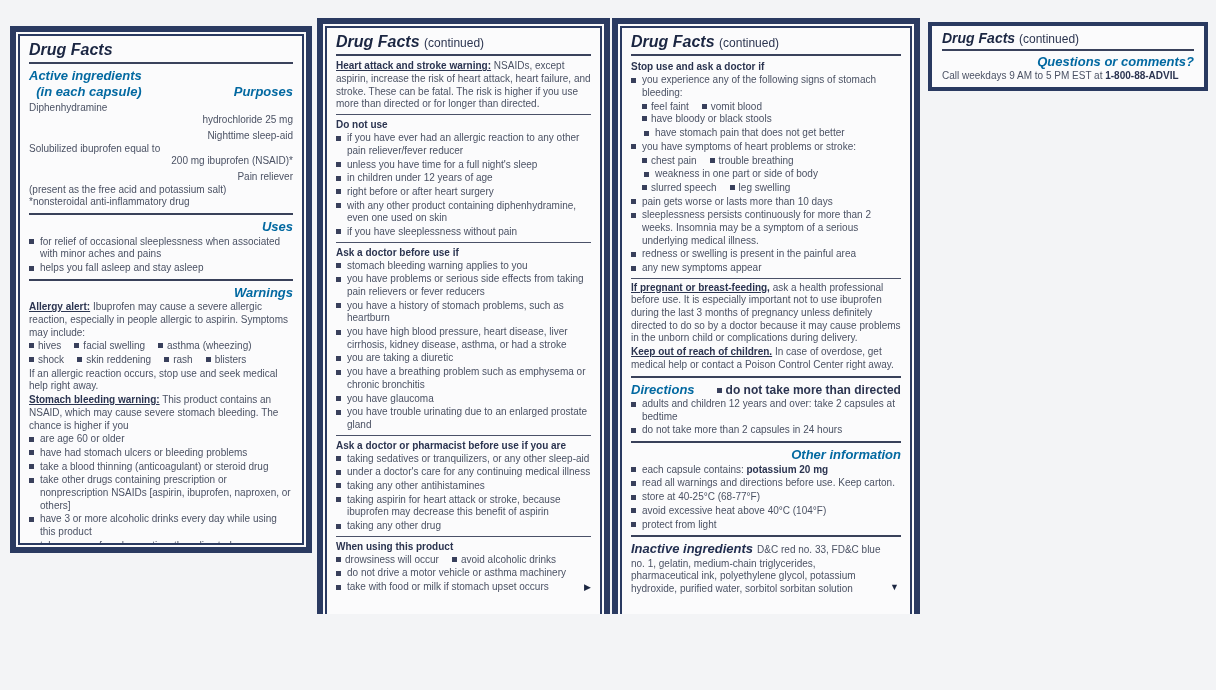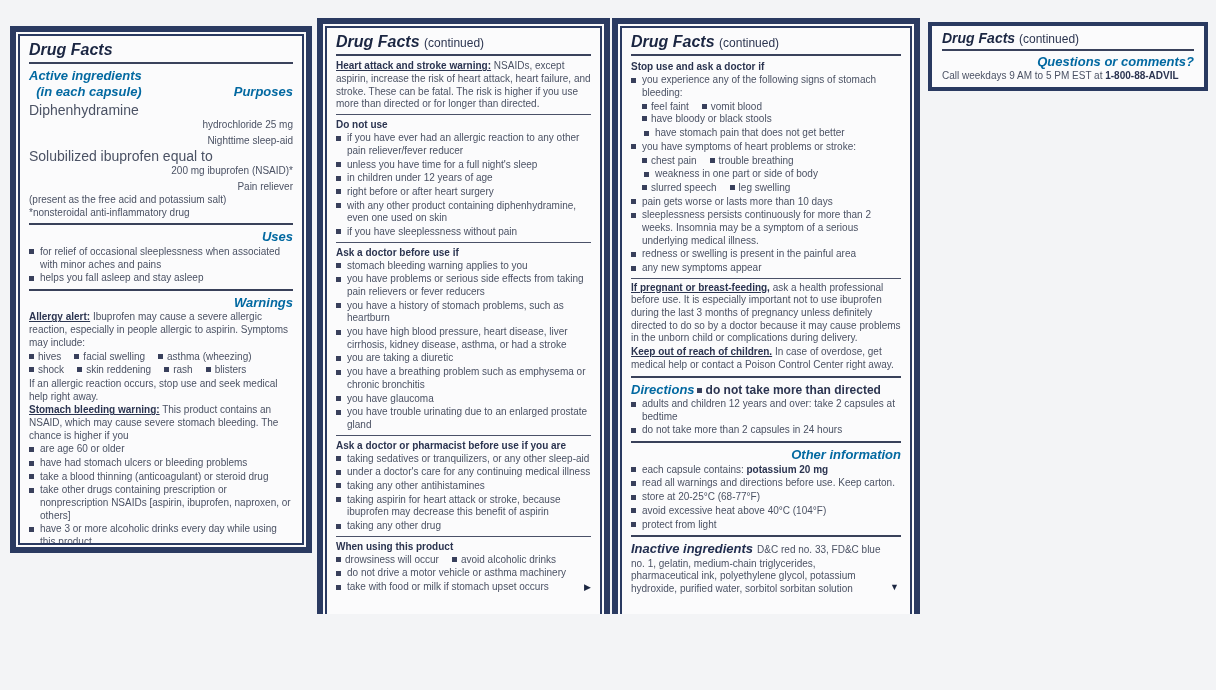--- a/index.html
+++ b/index.html
@@ -22,25 +22,25 @@
   .note{font-size:10px;color:#4b5264;line-height:1.27;}
   .li{position:relative;padding-left:11px;margin:1px 0;font-size:10px;color:#4b5264;line-height:1.27;}
   .li > .sq{position:absolute;left:0;top:3.5px;}
   .sq{width:5px;height:5px;background:#39405c;display:inline-block;}
   .cols-row{margin:1px 0;font-size:10px;color:#4b5264;line-height:1.27;}
   .colitem{display:inline-block;margin-right:13px;white-space:nowrap;}
   .colitem .sq{margin-right:4px;vertical-align:1px;}
   .sub{margin-top:1px;}
   .sub .li{margin-left:2px;}
   .arrow{float:right;font-size:9px;color:#1c2742;margin-left:6px;line-height:1.4;}
-  .ing-pre{font-size:14px;color:#4b5264;line-height:1.27;}
+  .ing-pre{font-size:10px;color:#4b5264;line-height:1.27;}
   .ing-line{display:flex;align-items:flex-end;font-size:10px;color:#4b5264;line-height:1.27;flex-direction:column;}
   .dots{flex:1;border-bottom:1.5px dotted #8a8f9c;margin:0 3px 2px;}
   .ai-head{display:flex;justify-content:space-between;align-items:flex-end;margin-bottom:2px;}
-  .dir-row{display:flex;align-items:baseline;gap:2px;}
+  .dir-row{display:flex;align-items:baseline;gap:22px;}
   .dir-note{font-weight:bold;font-size:12px;color:#2b3450;}
   .dir-note .sq{margin-right:4px;vertical-align:1px;}
   .inactive-wrap{position:relative;padding-right:16px;}
   .inactive-h{font-style:italic;font-weight:bold;font-size:13px;color:#232f50;margin-right:4px;}
   .arrow-down{position:absolute;right:2px;bottom:2px;font-size:9px;color:#1c2742;}
   .q-call{font-size:10px;color:#4b5264;line-height:1.3;}
   .q-phone{font-weight:bold;color:#2b3450;}
 </style>
 </head>
 <body>
@@ -176,21 +176,21 @@
       </div>
       <div>
           <div class="li"><span class="sq"></span><span>adults and children 12 years and over: take 2 capsules at bedtime</span></div>
           <div class="li"><span class="sq"></span><span>do not take more than 2 capsules in 24 hours</span></div>
         </div>
       <div class="rule-heavy"></div>
       <div class="sec-h">Other information</div>
       <div>
           <div class="li"><span class="sq"></span><span><span>each capsule contains: </span><b style="color: rgb(43, 52, 80);">potassium 20 mg</b></span></div>
           <div class="li"><span class="sq"></span><span>read all warnings and directions before use. Keep carton.</span></div>
-          <div class="li"><span class="sq"></span><span>store at 20-25°C (68-77°F)</span></div>
+          <div class="li"><span class="sq"></span><span>store at 40-25°C (68-77°F)</span></div>
           <div class="li"><span class="sq"></span><span>avoid excessive heat above 40°C (104°F)</span></div>
           <div class="li"><span class="sq"></span><span>protect from light</span></div>
         </div>
       <div class="rule-heavy"></div>
       <div class="inactive-wrap para">
         <span class="inactive-h">Inactive ingredients</span><span>D&amp;C red no. 33, FD&amp;C blue no. 1, gelatin, medium-chain triglycerides, pharmaceutical ink, polyethylene glycol, potassium hydroxide, purified water, sorbitol sorbitan solution</span>
         <span class="arrow-down">▼</span>
       </div>
     </div>
   </div>

